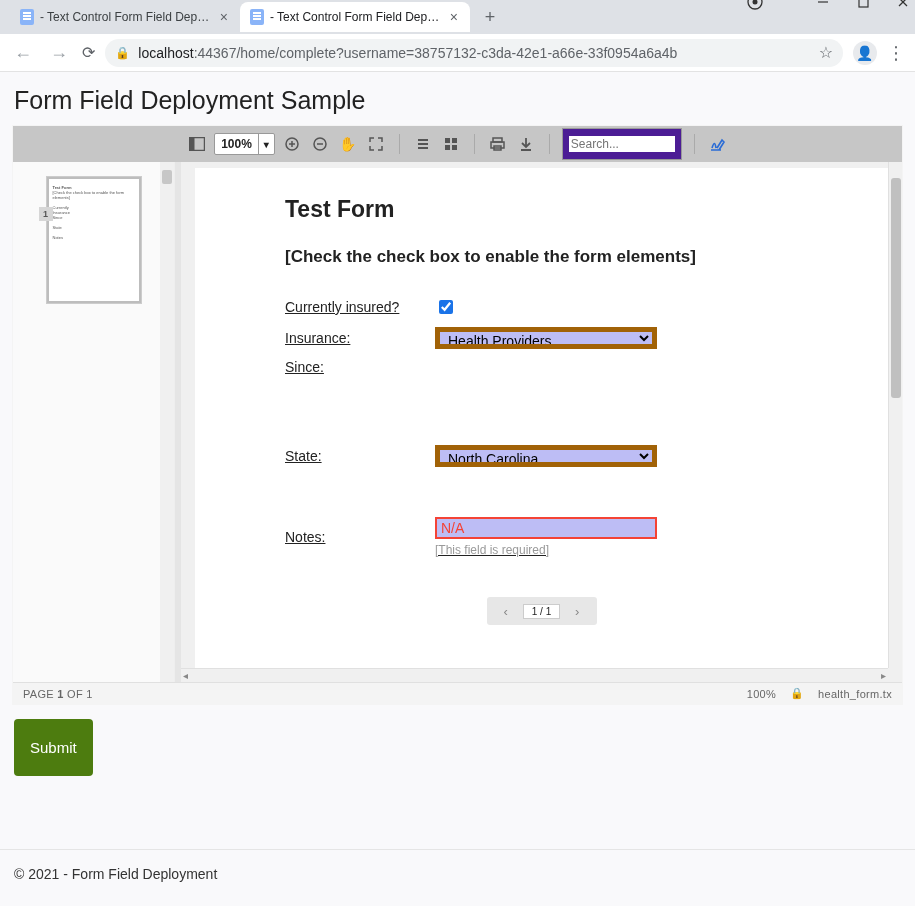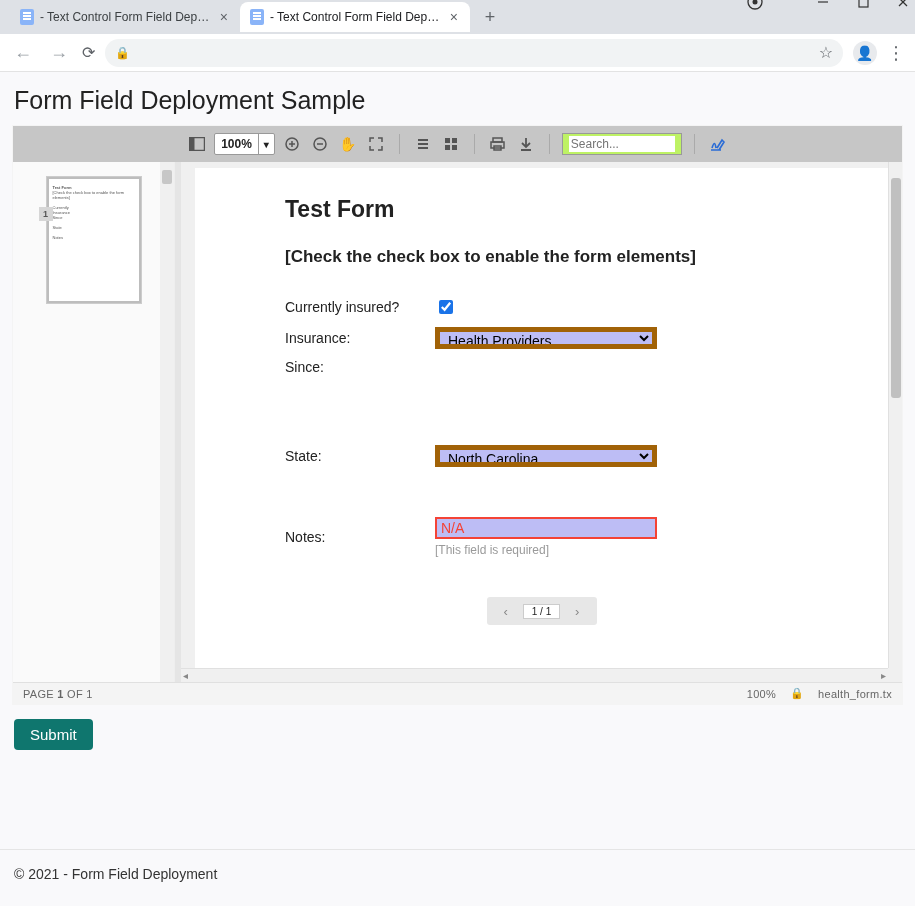--- a/index.html
+++ b/index.html
@@ -37,59 +37,59 @@
   .viewer-shell { margin: 0 12px; border: 1px solid #f4f4f4; background:#fff; display:flex; flex-direction:column; height: 580px; }
 
   .toolbar { background:#c6c6c6; height:36px; display:flex; align-items:center; padding:0 8px; gap:6px; }
   .tspacer { flex:1; }
   .tbtn { width:22px; height:22px; display:flex; align-items:center; justify-content:center; color:#555; cursor:pointer; border-radius:3px; font-size:14px; }
   .tbtn svg { display:block; }
   .zoom-box { display:flex; align-items:center; background:#fff; border:1px solid #999; height:22px; border-radius:2px; }
   .zoom-box span { padding:0 6px; font-size:12px; font-weight:bold; }
   .zoom-box .caret { width:16px; border-left:1px solid #999; display:flex; align-items:center; justify-content:center; font-size:10px; cursor:pointer; height:100%; }
   .divider-v { width:1px; height:20px; background:#aaa; margin:0 6px; }
-  .search-box { background:#bef264; border:1px solid #999; height:22px; width:120px; padding:0 6px; font-size:12px; display:flex; align-items:center; }
+  .search-box { background:#4c1d95; border:1px solid #999; height:32px; width:120px; padding:0 6px; font-size:12px; display:flex; align-items:center; }
   .search-box input { border:0; outline:0; width:100%; font-size:12px; }
 
   .viewer-body { flex:1; display:flex; min-height:0; }
   .thumb-col { width:162px; background:#fafafa; border-right:1px solid #eee; position:relative; padding:14px 10px; }
   .thumb-scroll { position:absolute; right:0; top:0; width:14px; height:100%; background:#f0f0f0; }
   .thumb-scroll::before { content:""; position:absolute; left:2px; top:8px; width:10px; height:14px; background:#c7c7c7; border-radius:2px; }
   .thumb { width:96px; height:128px; background:#fff; border:1px solid #ccc; margin:0 auto; position:relative; padding:8px 6px; font-size:4px; line-height:5px; color:#555; box-shadow: 0 0 0 2px #bdbdbd inset; }
   .thumb .pg-badge { position:absolute; left:-8px; top:30px; width:14px; height:14px; background:#d6d6d6; color:#555; font-size:9px; display:flex; align-items:center; justify-content:center; font-weight:bold; }
 
   .splitter { width:6px; background:#e5e5e5; cursor:col-resize; }
 
   .doc-col { flex:1; background:#f0f0f0; position:relative; overflow:hidden; }
   .doc-scroll-h { position:absolute; left:0; bottom:0; right:14px; height:14px; background:#f0f0f0; border-top:1px solid #e0e0e0; display:flex; align-items:center; }
   .doc-scroll-h::before { content:"◂"; font-size:10px; color:#888; padding:0 2px; }
   .doc-scroll-h::after { content:"▸"; font-size:10px; color:#888; padding:0 2px; margin-left:auto; }
   .doc-scroll-v { position:absolute; right:0; top:0; bottom:14px; width:14px; background:#f0f0f0; border-left:1px solid #e0e0e0; }
   .doc-scroll-v .vtrack { position:absolute; left:2px; top:16px; width:10px; height:220px; background:#c0c0c0; border-radius:3px; }
   .doc-page { background:#fff; margin:6px 14px 14px 14px; padding: 20px 90px 30px 90px; position:relative; height: 500px; }
   .doc-title { font-family: Arial, sans-serif; font-weight:bold; font-size:23px; margin: 8px 0 24px 0; }
   .doc-instruction { font-family: Arial, sans-serif; font-weight:bold; font-size:17px; margin-bottom: 30px; }
-  .frow { display:flex; align-items:center; margin-bottom: 10px; }
+  .frow { display:flex; align-items:center; margin-bottom: 10px; text-decoration: underline; }
   .flabel { width:150px; font-size:14px; }
   .ffield { width: 222px; }
   .ffield select, .ffield input[type="text"], .ffield .date { width:100%; height:22px; background:#bdbdf5; border:5px solid #a16207; font-size:14px; padding:0 4px; font-family: Arial, sans-serif; }
   .ffield input[type="checkbox"] { accent-color:#1a73e8; width:14px; height:14px; }
   .ffield .date { display:flex; align-items:center; justify-content:space-between; }
   .notes-field { border:2px solid #f44336 !important; color:#f44336; }
   .req-note { color:#9a9a9a; font-size:12px; margin-top:4px; margin-left:0; }
 
   .pager { margin: 40px auto 0 auto; width:110px; height:28px; background:#e7e7e7; border-radius:3px; display:flex; align-items:center; justify-content:center; gap:6px; }
   .pager .pbtn { width:22px; height:22px; display:flex; align-items:center; justify-content:center; color:#888; cursor:pointer; }
   .pager .pval { background:#fff; border:1px solid #ccc; padding:1px 8px; font-size:10px; }
 
   .statusbar { background:#f4f4f4; border-top:1px solid #e0e0e0; height:22px; display:flex; align-items:center; padding:0 10px; font-size:11px; color:#666; letter-spacing:0.3px; }
   .statusbar .sb-right { margin-left:auto; display:flex; gap:14px; align-items:center; }
 
   .submit-row { padding: 14px; }
-  .btn-submit { background:#0f766e; color:#fff; border:0; border-radius:4px; padding: 7px 16px; font-size:15px; cursor:pointer; }
+  .btn-submit { background:#4d7c0f; color:#fff; border:0; border-radius:4px; padding: 20px 16px; font-size:15px; cursor:pointer; }
 
   .footer { margin-top:auto; border-top:1px solid #e5e5e5; padding: 16px 14px 24px 14px; color:#333; font-size:14px; }
 </style>
 </head>
 <body>
 
 <div class="chrome-top">
   <div class="tab-row">
     <div class="tab inactive">
       <span class="tabicon"></span>
@@ -128,20 +128,21 @@
     </div>
   </div>
 </div>
 
 <div class="addr-row">
   <span class="nav-arrow">←</span>
   <span class="nav-arrow">→</span>
   <span class="nav-reload">⟳</span>
   <div class="omnibox">
     <span class="lock">🔒</span>
+    <span><span class="url-host">localhost</span><span>:44367/home/complete?username=38757132-c3da-42e1-a66e-33f0954a6a4b</span></span>
     <span class="star">☆</span>
   </div>
   <span class="avatar">👤</span>
   <span class="kebab">⋮</span>
 </div>
 
 <div class="page">
   <div class="page-header">Form Field Deployment Sample</div>
 
   <div class="viewer-shell">

